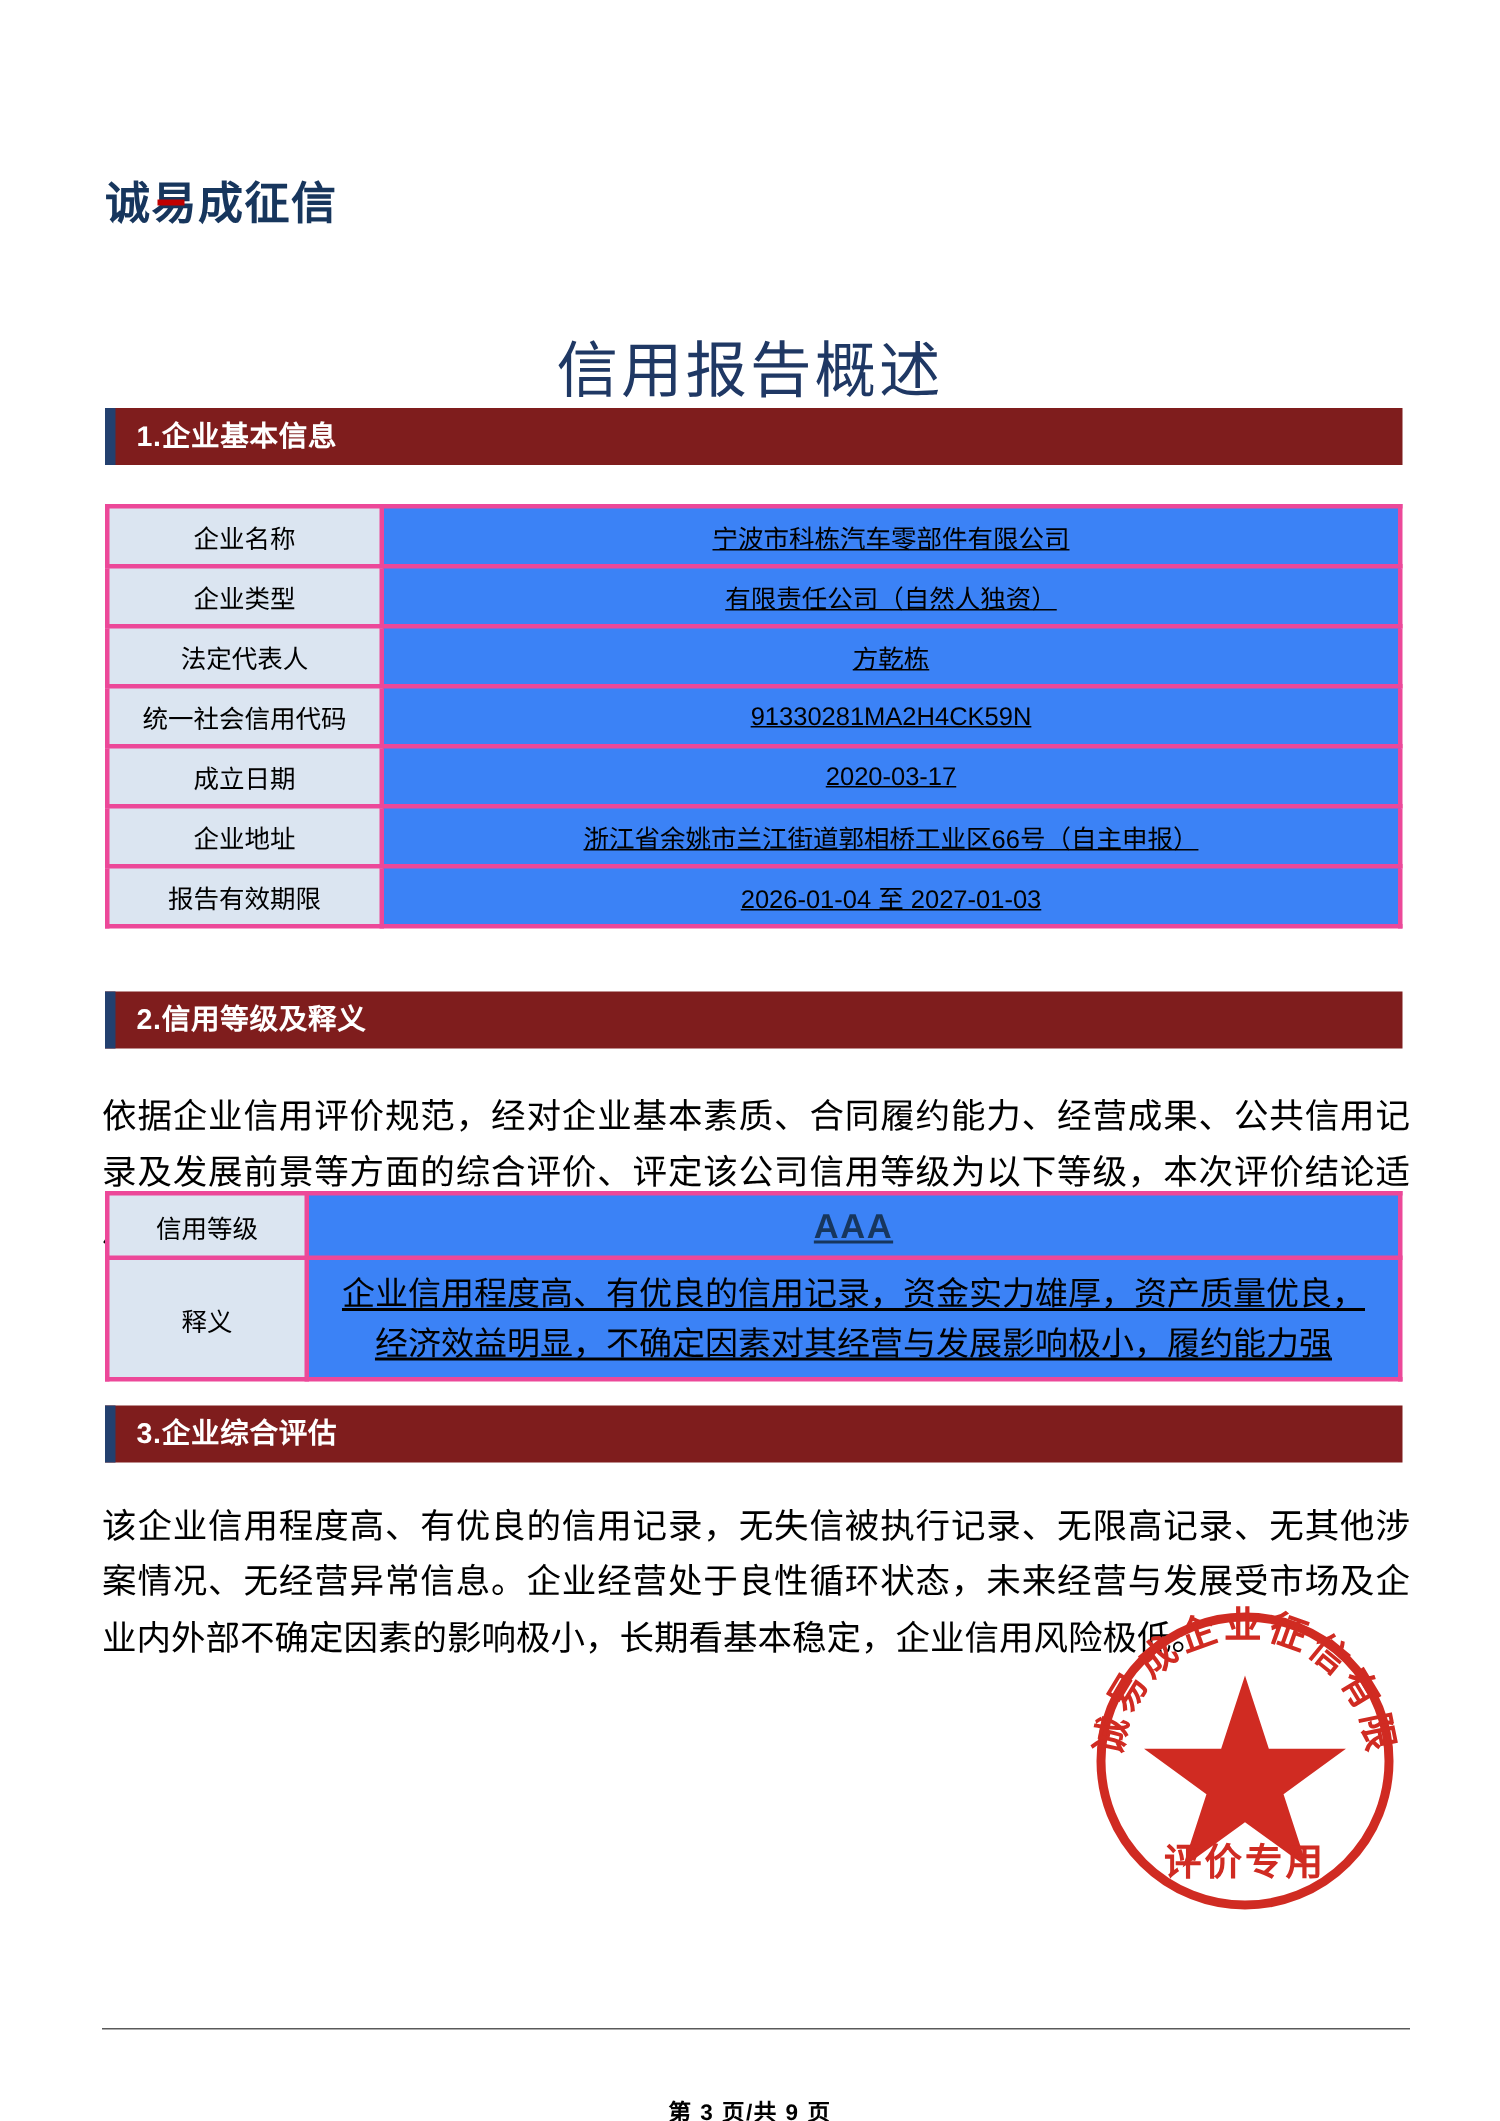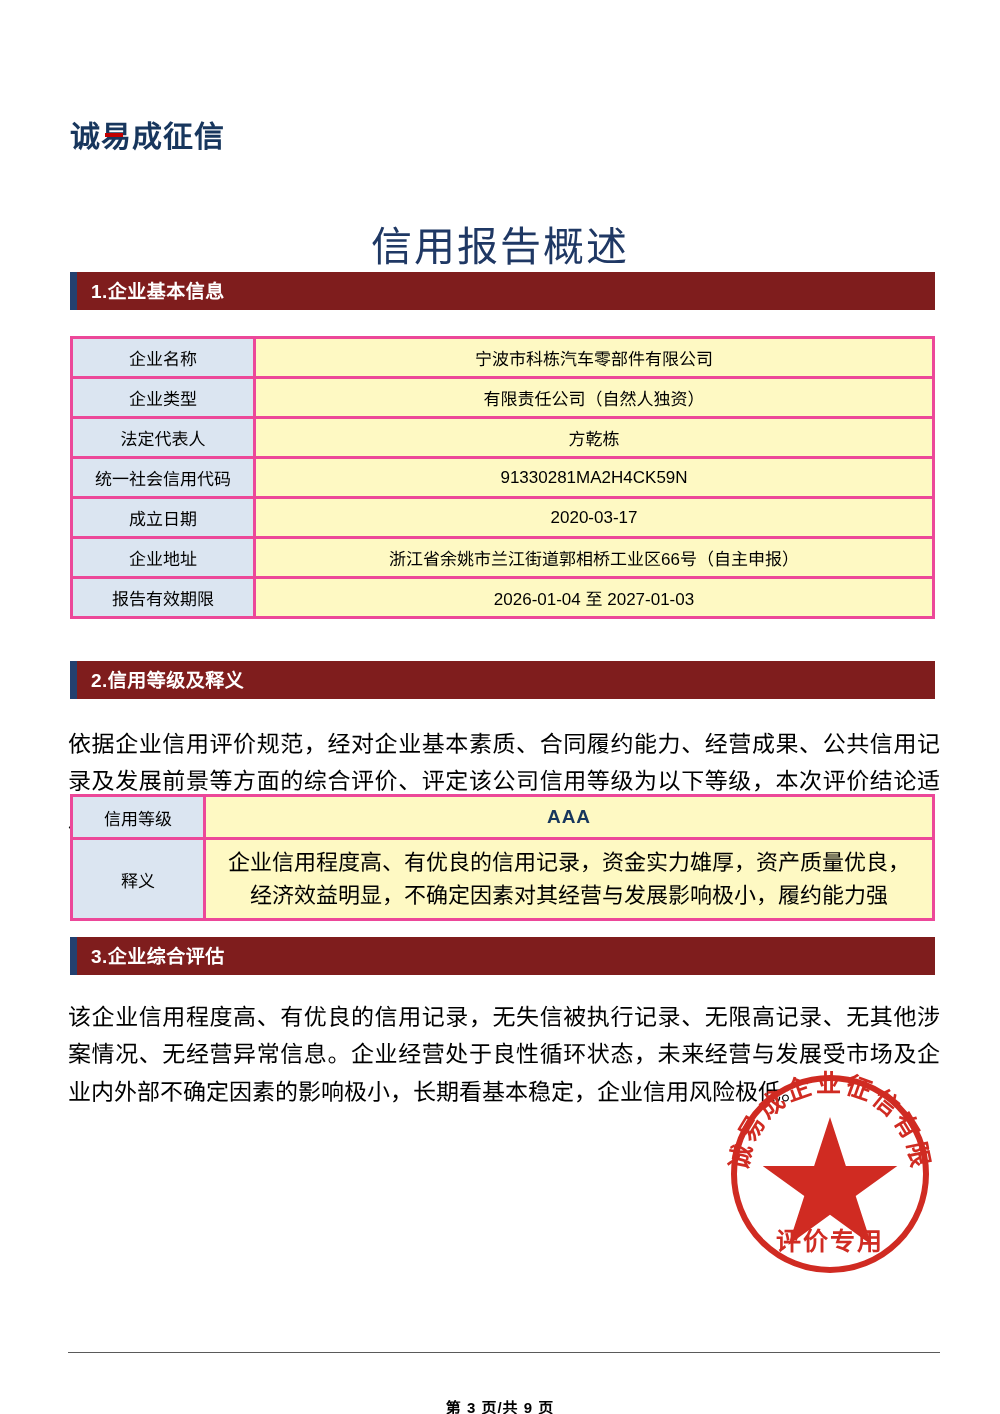--- a/index.html
+++ b/index.html
@@ -101,37 +101,38 @@
   }
   .info-table td.label {
     background: #dbe5f1;
     text-align: center;
     width: 180px;
     height: 37px;
     font-size: 17px;
     color: #000;
   }
   .info-table td.value {
-    background: #fef9c3;
+    background: #3b82f6;
     text-align: center;
     height: 37px;
     font-size: 17px;
     color: #000;
     padding: 0 8px;
+    text-decoration: underline;
   }
 
   
   .grade-table td.label {
     width: 130px;
     height: 40px;
     margin-left: 20px;
   }
   .grade-table td.grade-value {
     text-align: center;
-    font-size: 19px;
+    font-size: 23px;
     font-weight: bold;
     color: #17365d;
     letter-spacing: 1px;
   }
   .grade-table td.meaning-label {
     height: 60px;
   }
   .grade-table td.meaning-value {
     text-align: center;
     font-size: 22px;

